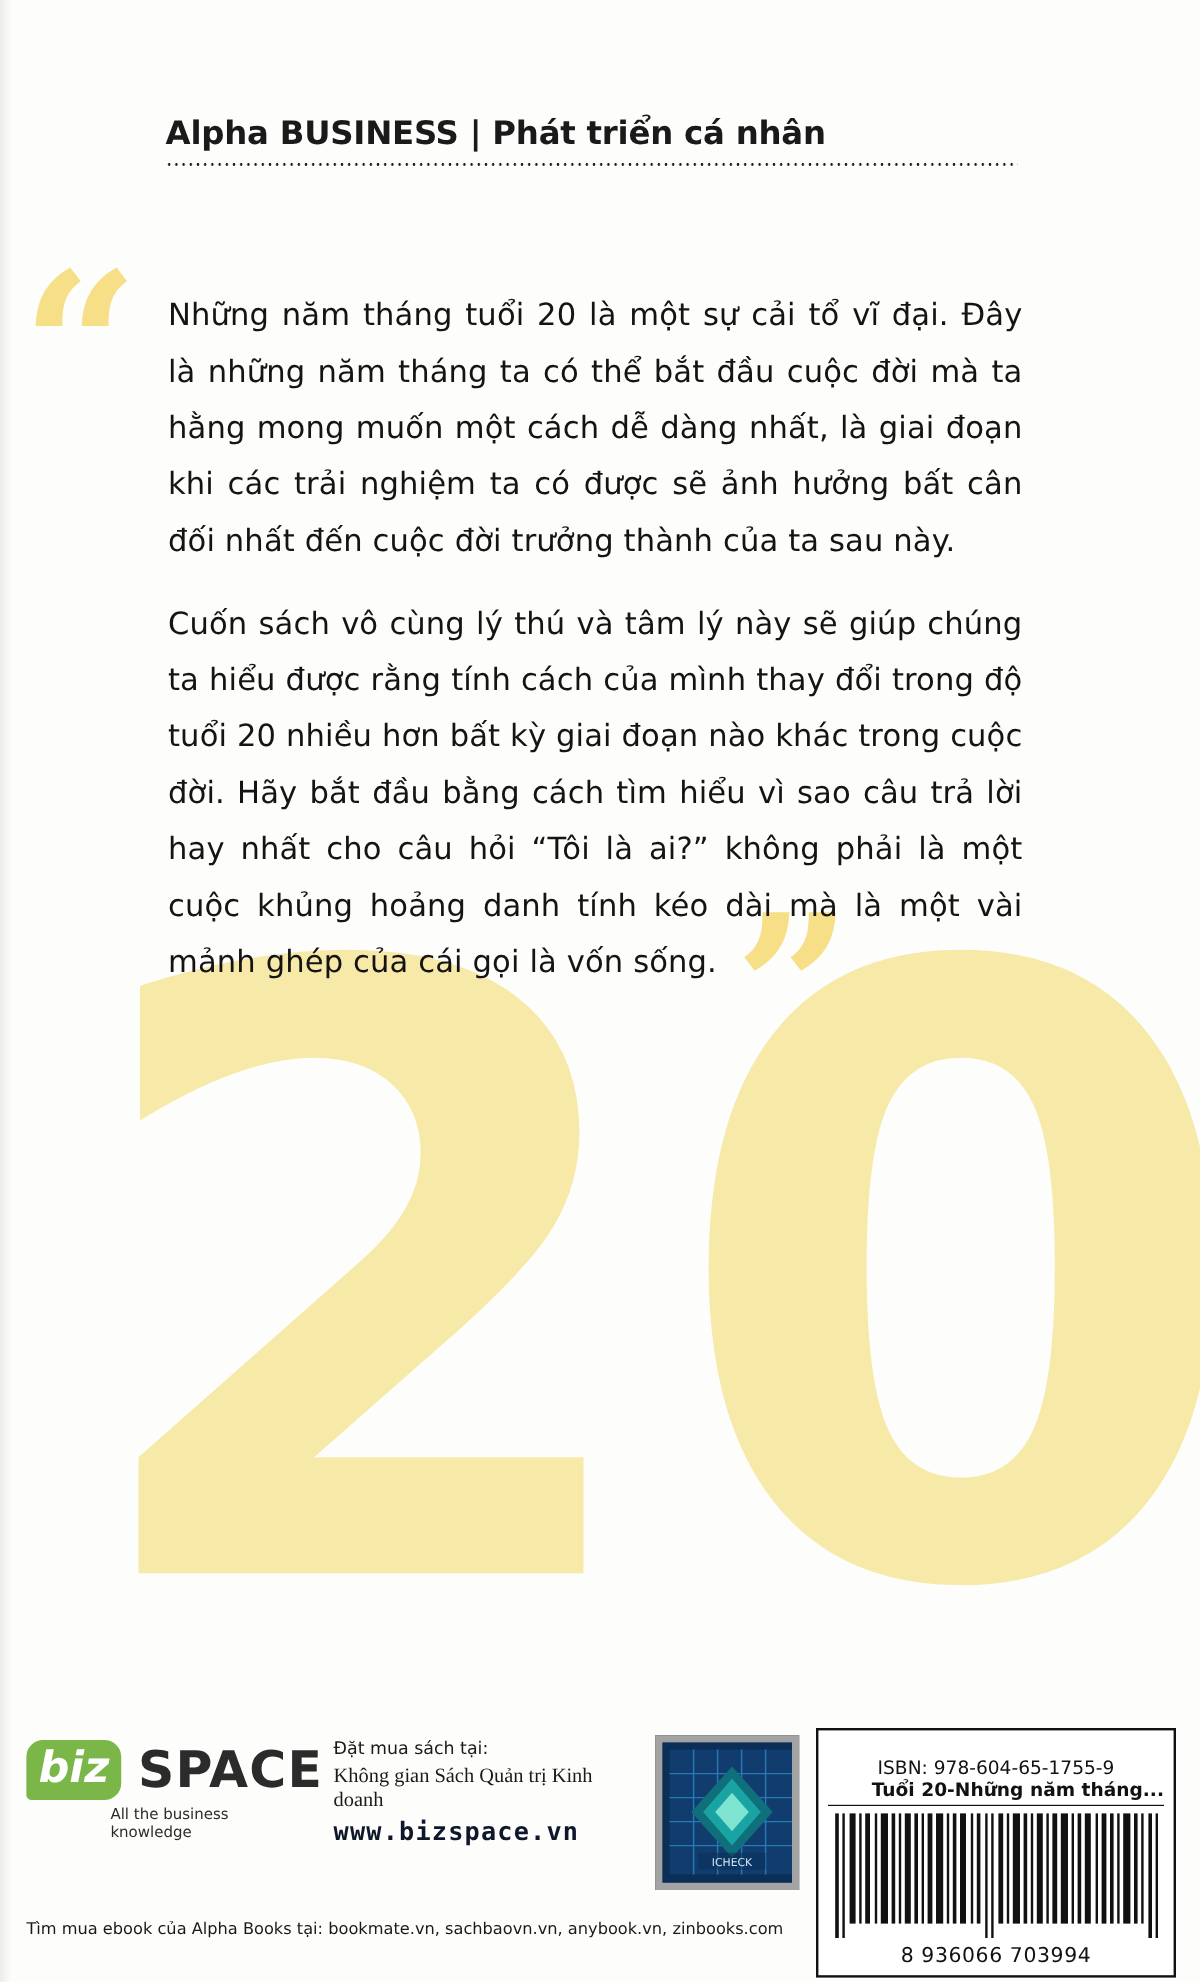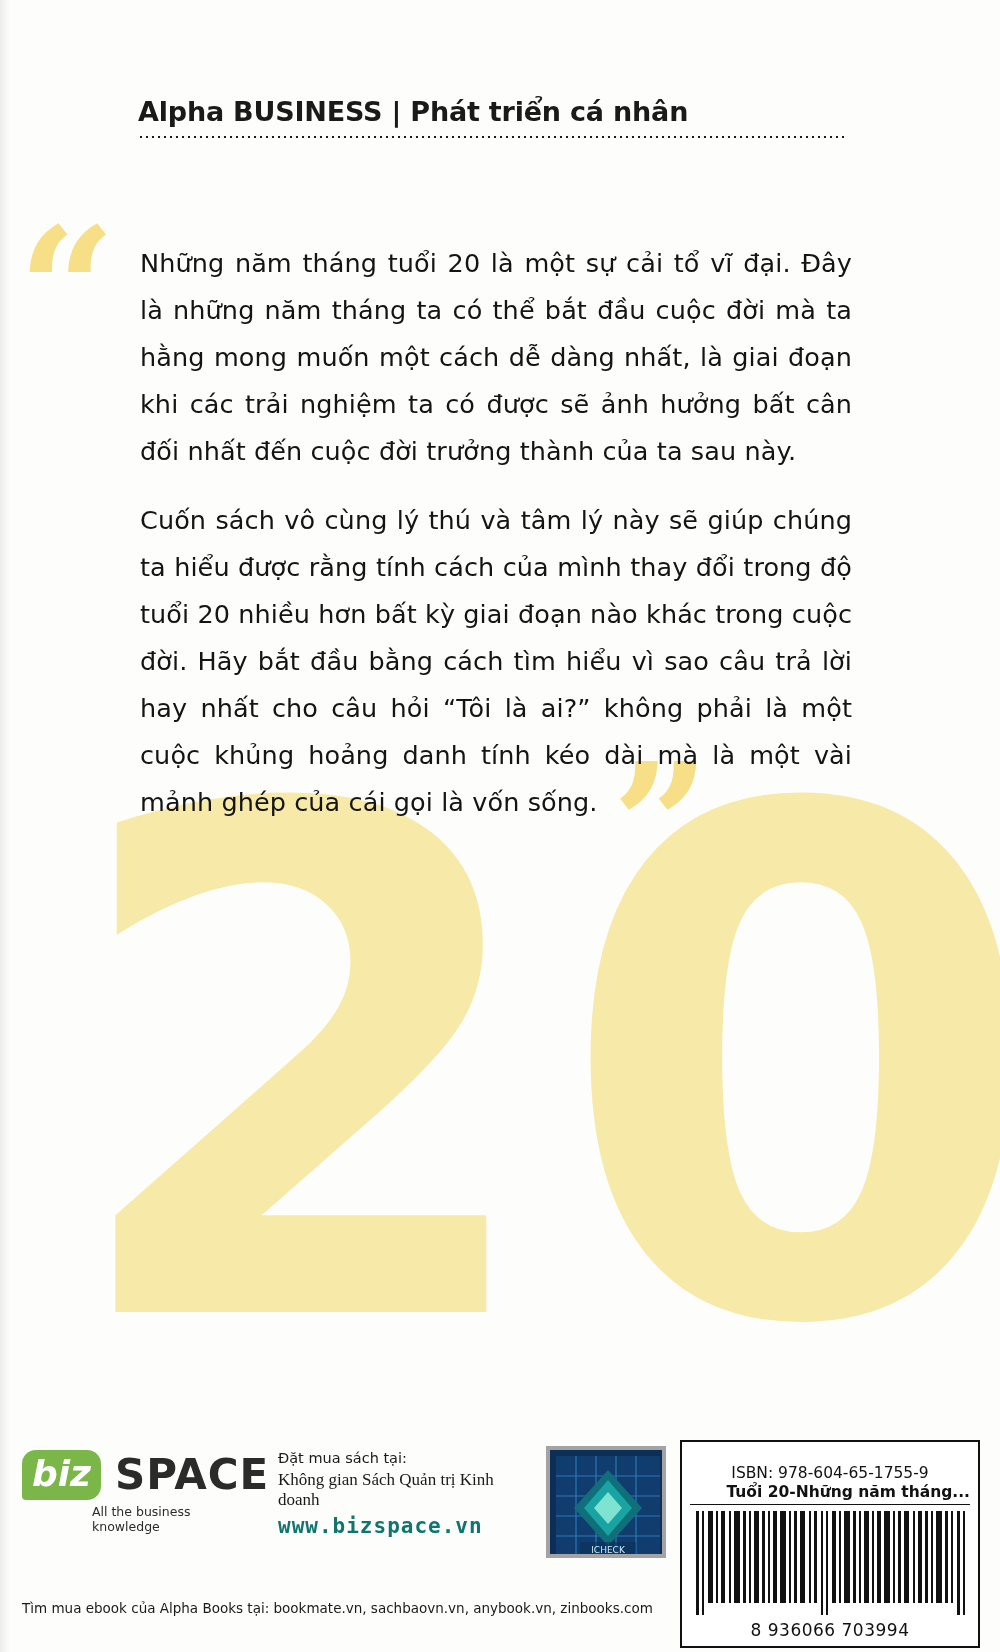--- a/index.html
+++ b/index.html
@@ -180,39 +180,39 @@
   .purchase-line2 {
     font-family: Liberation Serif, serif;
     font-size: 17px;
     color: #1a1a1a;
     margin-bottom: 4px;
   }
   .purchase-web {
     font-family: "DejaVu Sans Mono", monospace;
     font-weight: bold;
     font-size: 21px;
-    color: #0f766e;
+    color: #0f172a;
     letter-spacing: 1px;
     margin-bottom: 6px;
   }
   .purchase-addr {
     font-family: "DejaVu Sans", sans-serif;
     font-size: 12.5px;
     color: #1a1a1a;
   }
 
   
   .qr-box {
     position: absolute;
     left: 546px;
     top: 22px;
     width: 120px;
-    height: 112px;
+    height: 129px;
     background: #0b2f57;
-    border: 4px solid #a3a3a3;
+    border: 6px solid #a3a3a3;
     box-sizing: border-box;
     overflow: hidden;
   }
   .qr-box svg { display: block; }
 
   
   .isbn-panel {
     position: absolute;
     left: 680px;
     top: 16px;

